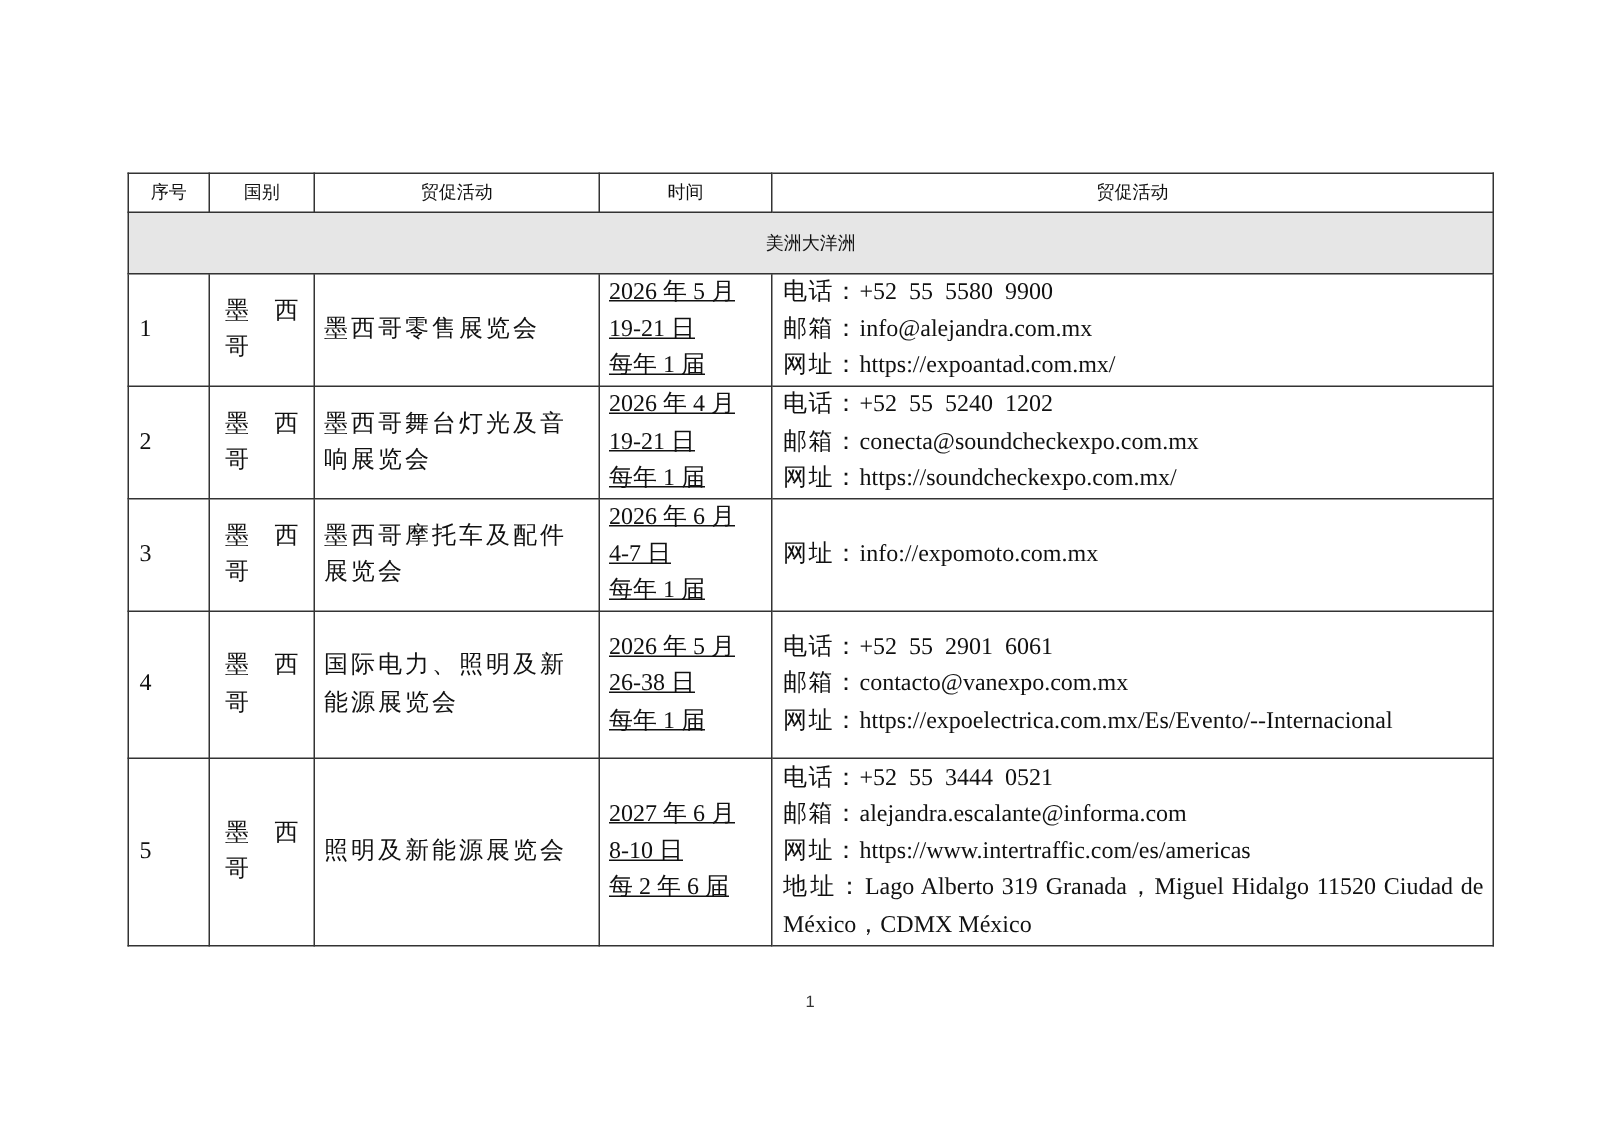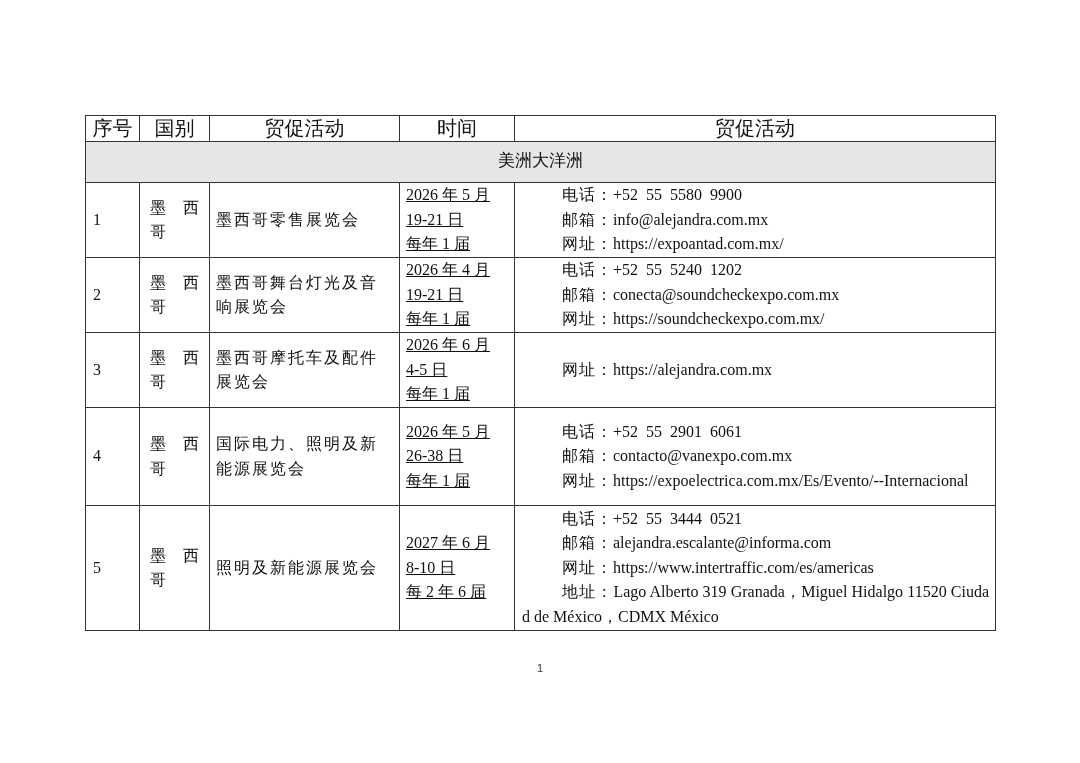--- a/index.html
+++ b/index.html
@@ -2,32 +2,32 @@
 <html><head>
 <meta charset="utf-8">
 <style>
   html, body { margin:0; padding:0; background:#ffffff; }
   body { width:1080px; height:763px; position:relative; overflow:hidden;
          font-family: "Liberation Serif", "DejaVu Serif", serif; color:#111; }
   table { position:absolute; left:85px; top:115px; width:910px;
           border-collapse:collapse; table-layout:fixed; }
   td, th { border:1px solid #333; padding:0 4px; font-size:16px; line-height:24.5px;
            vertical-align:middle; font-weight:normal; }
-  th { font-family: "DejaVu Sans", "Liberation Sans", sans-serif; font-size:20px;
+  th { font-family: "DejaVu Sans", "Liberation Sans", sans-serif; font-size:12px;
        height:25px; text-align:center; padding:0; }
   .region td { background:#e6e6e6; text-align:center; height:40px;
-               font-family:Liberation Mono, monospace; font-size:17px; }
+               font-family:Liberation Sans, sans-serif; font-size:12px; }
   .seq { text-align:left; padding-left:7px; }
   .country { padding-left:10px; padding-right:10px; }
   .country .l1 { display:flex; justify-content:space-between; }
   .activity { letter-spacing:2px; padding-left:6px; }
   .time { padding-left:6px; white-space:nowrap;text-decoration:underline; }
   .info { padding-left:7px; padding-right:6px; }
   .info .line { display:block; word-break:break-all; }
-  .info .lab { letter-spacing:1px;margin-left:40px; }
+  .info .lab { letter-spacing:1px; }
   .addr { text-align:justify; }
   .pageno { position:absolute; top:662px; left:0; width:1080px; text-align:center;
             font-family:"Liberation Sans",sans-serif; font-size:11px; color:#333; }
 </style>
 </head>
 <body>
 
 <table>
   <colgroup>
     <col style="width:54px">
@@ -99,25 +99,25 @@
       <td class="country">
         <div class="l1">
             <span>墨</span>
             <span>西</span>
           </div>
         <div><span>哥</span></div>
       </td>
       <td class="activity">墨西哥摩托车及配件展览会</td>
       <td class="time">
         <div>2026 年 6 月</div>
-        <div>4-5 日</div>
+        <div>4-7 日</div>
         <div>每年 1 届</div>
       </td>
       <td class="info">
-        <span class="line"><span class="lab">网址：</span><span>https://alejandra.com.mx</span></span>
+        <span class="line"><span class="lab">网址：</span><span>info://expomoto.com.mx</span></span>
       </td>
     </tr>
 
     <tr style="height:98px">
       <td class="seq">4</td>
       <td class="country">
         <div class="l1">
             <span>墨</span>
             <span>西</span>
           </div>

